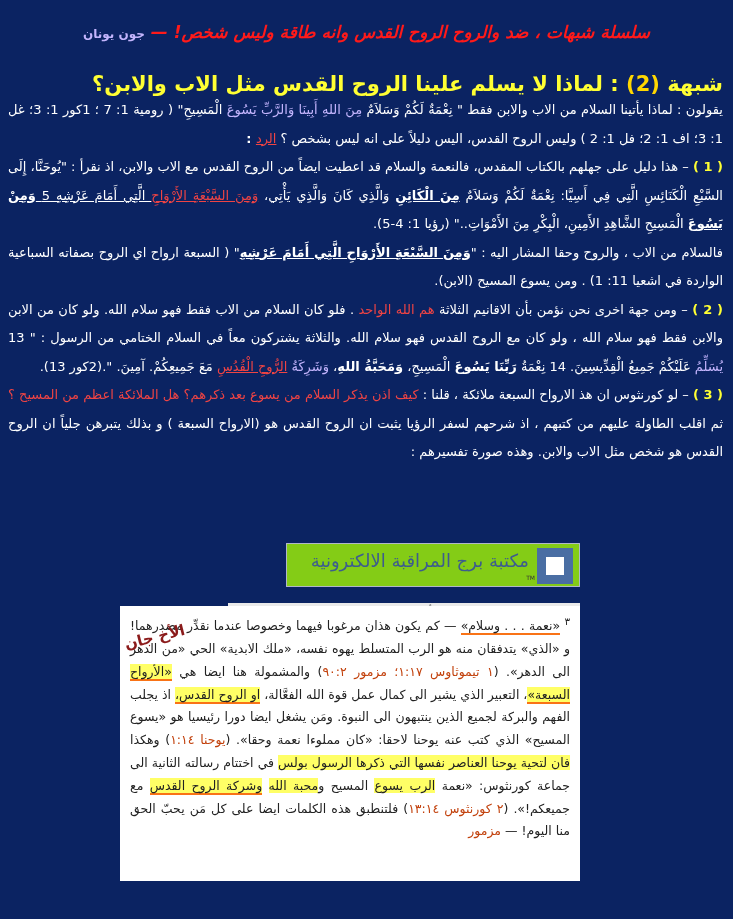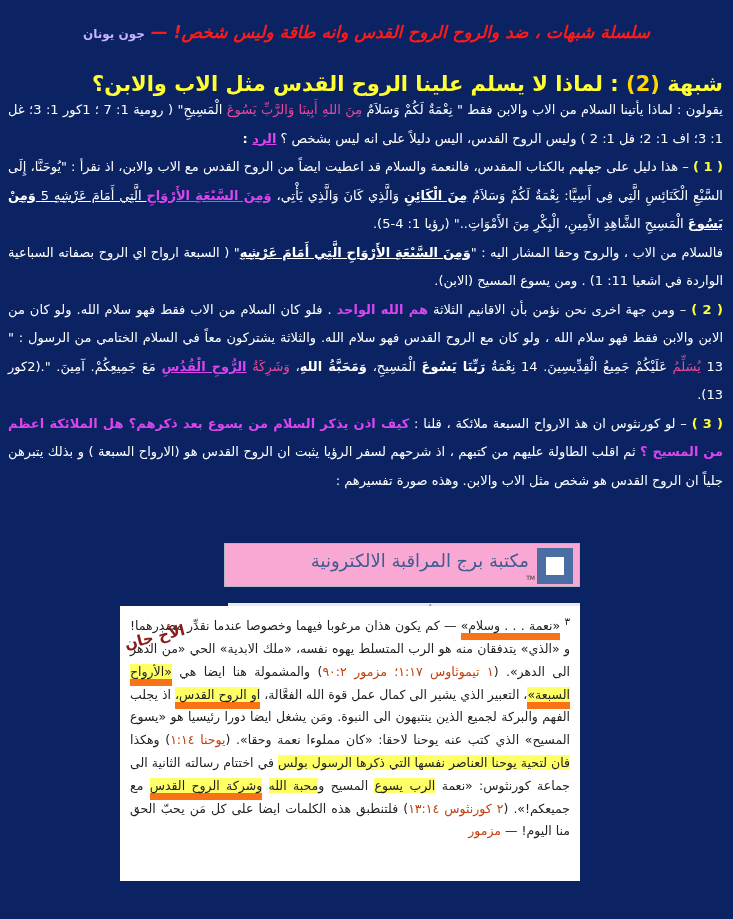--- a/index.html
+++ b/index.html
@@ -5,36 +5,36 @@
   html,body{margin:0;padding:0;}
   body{width:733px;height:919px;background:#0b2362;overflow:hidden;font-family:"DejaVu Sans",sans-serif;color:#fff;position:relative;}
   .page{direction:rtl;position:absolute;left:0;top:0;width:733px;height:919px;}
   .series-title{position:absolute;top:22px;right:40px;left:40px;text-align:center;font-size:17px;font-weight:bold;font-style:italic;white-space:nowrap;}
   .series-title .red{color:#ff1a1a;}
   .series-title .author{color:#c4b5fd;font-size:12px;font-style:normal;}
   .heading{position:absolute;top:72px;right:10px;left:10px;text-align:right;font-size:21px;font-weight:bold;color:#ffff33;white-space:nowrap;}
   .heading .num{color:#ffd700;}
   .body-text{position:absolute;top:96px;right:10px;left:8px;font-size:13px;line-height:28.5px;text-align:justify;}
   .body-text p{margin:0;}
-  .y{color:#ec4899;}
-  .yb{color:#d946ef;font-weight:bold;}
+  .y{color:#c4b5fd;}
+  .yb{color:#ef4444;font-weight:normal;}
   .u{text-decoration:underline;}
   .b{font-weight:bold;}
   .pnum{color:#ffff33;font-weight:bold;}
   
   .shot{position:absolute;left:120px;top:543px;width:460px;height:338px;}
-  .shot-header{position:absolute;right:0;top:0;width:356px;height:44px;background:#f9a8d4;border:1px solid #b0b8c8;box-sizing:border-box;margin-left:47px;}
+  .shot-header{position:absolute;right:0;top:0;width:294px;height:44px;background:#84cc16;border:1px solid #b0b8c8;box-sizing:border-box;margin-left:47px;}
   .shot-logo{position:absolute;right:6px;top:4px;width:36px;height:36px;background:#4a6ea3;}
   .shot-logo::after{content:"";position:absolute;left:9px;top:9px;width:18px;height:18px;background:#fff;}
   .shot-title{position:absolute;right:50px;top:6px;font-size:18px;color:#3d5c8f;white-space:nowrap;}
   .shot-tm{position:absolute;right:44px;top:30px;font-size:6px;color:#333;direction:ltr;}
   .shot-bread{position:absolute;right:0;top:60px;width:352px;height:18px;background:#eaeaea;font-size:10px;color:#444;line-height:18px;padding-right:6px;box-sizing:border-box;white-space:nowrap;}
   .shot-body{position:absolute;right:0;top:63px;width:460px;height:275px;background:#fff;color:#222;font-size:12.5px;line-height:22.8px;padding:4px 10px 0 10px;box-sizing:border-box;text-align:justify;}
   .hl{background:#ffff66;}
-  .ru{border-bottom:7px solid #f97316;}
+  .ru{border-bottom:2px solid #f97316;}
   .link{color:#c2410c;}
   .sig{position:absolute;left:4px;top:20px;color:#8b1a1a;font-weight:bold;font-size:15px;transform:rotate(-14deg);}
 </style>
 </head>
 <body>
 
 <div class="page">
 
   <div class="series-title">
     <span class="red">سلسلة شبهات ، ضد والروح الروح القدس وانه طاقة وليس شخص!</span><span class="red"> — </span><span class="author">جون يونان</span>

